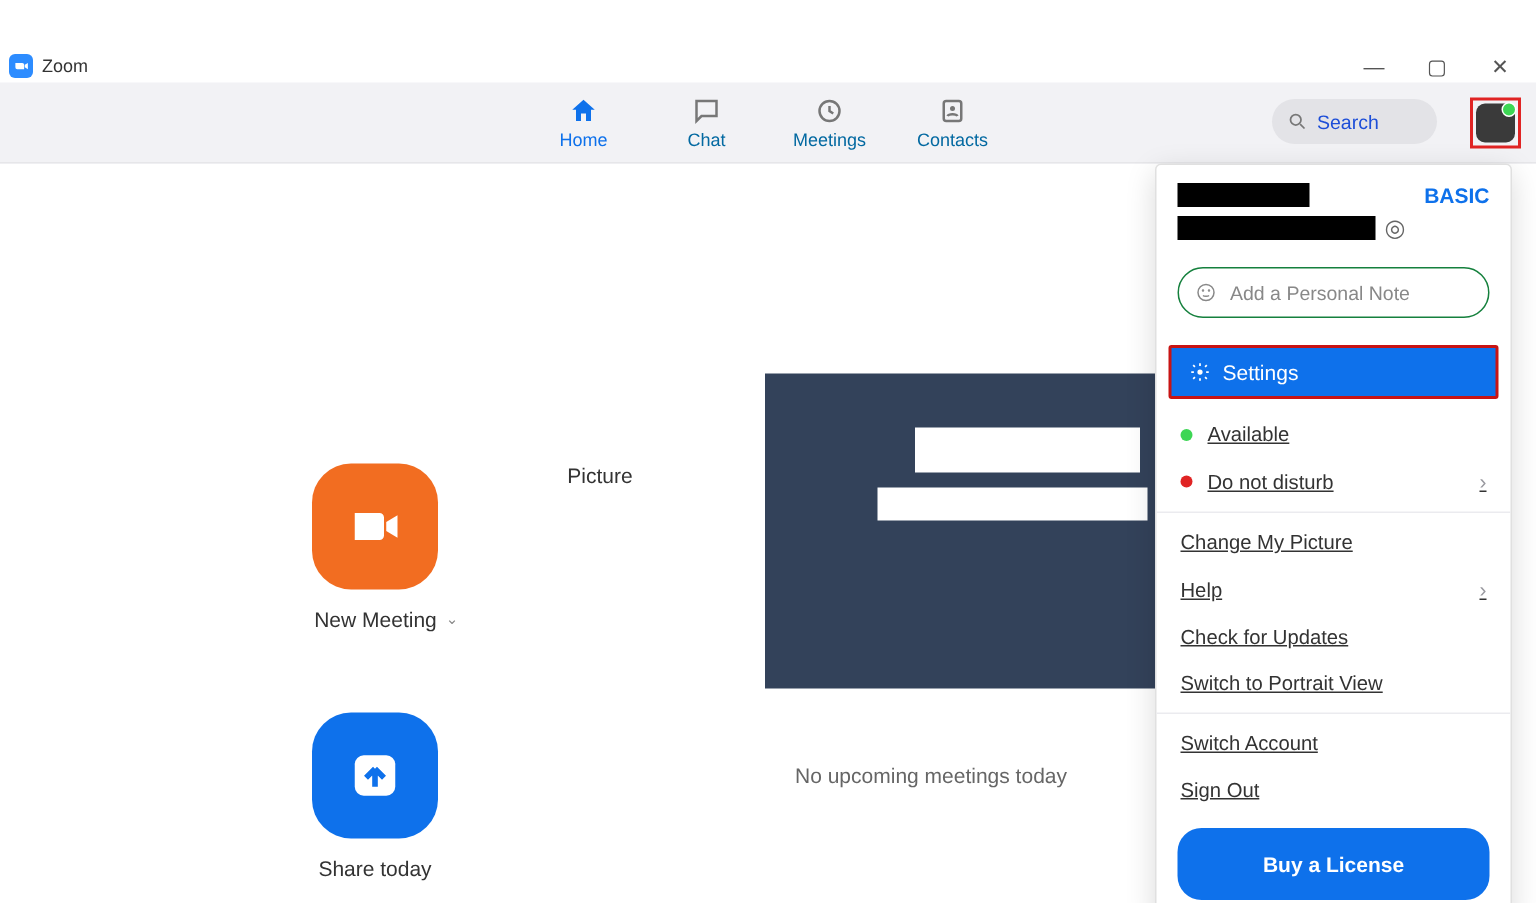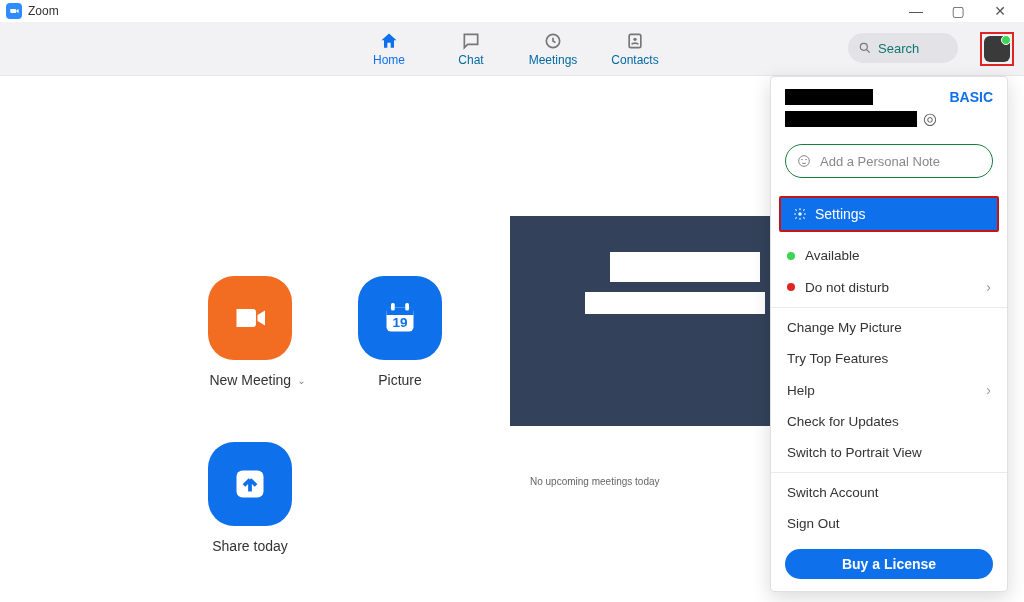--- a/index.html
+++ b/index.html
@@ -1,70 +1,70 @@
 <!DOCTYPE html>
 <html><head>
 <meta charset="utf-8">
 <style>
   * { box-sizing: border-box; margin: 0; padding: 0; font-family: -apple-system, BlinkMacSystemFont, "Segoe UI", Arial, sans-serif; }
   html, body { width: 1024px; height: 602px; overflow: hidden; background: #fff; }
-  .titlebar { height: 22px; display: flex; align-items: center; padding: 0 6px; background: #fff; color: #222; }
+  .titlebar { height: 22px; display: flex; align-items: center; padding: 0 6px; background: #fff; color: #222; margin-top: 33px; }
   .titlebar .app-icon { width: 16px; height: 16px; background:#2D8CFF; border-radius:4px; display:flex; align-items:center; justify-content:center; margin-right:6px;}
   .titlebar .app-icon svg{width:10px;height:10px;fill:#fff;}
   .titlebar .title { font-size: 12px; color:#333;}
   .window-ctrls { margin-left:auto; display:flex; gap:18px; padding-right:6px;}
   .window-ctrls span { width:24px; height:20px; display:flex; align-items:center; justify-content:center; color:#555; font-size:14px;}
   .toolbar { height: 54px; background:#f2f2f5; border-bottom:1px solid #e6e6e9; display:flex; align-items:center; position:relative;}
   .nav { display:flex; gap:32px; position:absolute; left:50%; transform:translateX(-50%);justify-content:flex-end;}
   .nav-item { display:flex; flex-direction:column; align-items:center; font-size:12px; color:#0369a1; cursor:pointer; min-width:50px;}
   .nav-item svg { width:20px; height:20px; fill:#777; margin-bottom:2px;}
   .nav-item.active { color:#0E71EB; }
   .nav-item.active svg { fill:#0E71EB; }
-  .search { position:absolute; right:66px; top:11px; width:110px; height:30px; background:#e3e3e7; border-radius:15px; display:flex; align-items:center; padding:0 10px; color:#0f766e;}
+  .search { position:absolute; right:66px; top:11px; width:110px; height:30px; background:#e3e3e7; border-radius:15px; display:flex; align-items:center; padding:0 10px; color:#1d4ed8;}
   .search svg{width:14px;height:14px;fill:#777;margin-right:6px;}
   .search span{font-size:13px;}
   .avatar-wrap{ position:absolute; right:10px; top:10px; width:34px; height:34px; border:2px solid #E02424; display:flex; align-items:center; justify-content:center;}
   .avatar{ width:26px; height:26px; background:#3a3a3a; border-radius:6px; position:relative;}
   .avatar::after{content:""; position:absolute; top:-1px; right:-1px; width:8px; height:8px; background:#3DD654; border:1px solid #fff; border-radius:50%;}
   .content{ position:relative; height:524px; }
   .tiles{ position:absolute; left:180px; top:200px; display:grid; grid-template-columns:140px 140px; grid-template-rows:auto auto; column-gap:10px; row-gap:54px;}
   .tile{ display:flex; flex-direction:column; align-items:center; font-size:14px; color:#333;}
   .tile .sq{ width:84px; height:84px; border-radius:26px; display:flex; align-items:center; justify-content:center; margin-bottom:12px;}
   .sq.orange{ background:#F26D21;}
   .sq.blue{ background:#0E71EB;}
   .tile svg{ width:36px; height:36px; fill:#fff;}
   .tile .lbl{ display:flex; align-items:center; gap:6px;margin-left:15px;}
   .chev-small{ font-size:10px; color:#888;}
   .panel-bg{ position:absolute; left:510px; top:140px; width:260px; height:210px; background:#33425A;}
   .panel-bg .wh1{ position:absolute; left:100px; top:36px; width:150px; height:30px; background:#fff;}
   .panel-bg .wh2{ position:absolute; left:75px; top:76px; width:180px; height:22px; background:#fff;}
-  .noupcoming{ position:absolute; left:530px; top:400px; font-size:10px; color:#666;}
+  .noupcoming{ position:absolute; left:530px; top:400px; font-size:14px; color:#666;}
   
   .menu{ position:absolute; left:770px; top:0px; width:238px; background:#fff; border:1px solid #e0e0e0; border-radius:4px; box-shadow:0 6px 20px rgba(0,0,0,.15); padding-bottom:12px;}
   .menu .hdr{ padding:12px 14px 6px;}
   .hdr-row{ display:flex; align-items:flex-start;}
   .name-blk{ flex:1;}
   .blackbar{ background:#000; height:16px; }
   .bb1{ width:88px; margin-bottom:4px;}
   .bb2{ width:132px;}
   .basic{ color:#0E71EB; font-weight:700; font-size:14px;}
   .eye{ margin-left:6px; color:#666;}
   .note{ margin:10px 14px 10px; height:34px; border:1px solid #15803d; border-radius:20px; display:flex; align-items:center; padding:0 10px; color:#888; font-size:13px;}
   .note svg{width:16px;height:16px;fill:none;stroke:#888;stroke-width:1.5;margin-right:8px;}
   .settings-row{ margin:18px 6px 8px; padding:0 2px;}
   .settings-btn{ background:#0E71EB; border:2px solid #C81414; height:36px; display:flex; align-items:center; padding:0 12px; color:#fff; font-size:14px; border-radius:2px;}
   .settings-btn svg{width:14px;height:14px;fill:#fff;margin-right:8px;}
   .sep{ height:1px; background:#ebebef; margin:4px 0;}
-  .mi{ padding:8px 16px; font-size:13.5px; color:#333; display:flex; align-items:center; cursor:pointer;}
+  .mi{ padding:8px 16px; font-size:13.5px; color:#333; display:flex; align-items:center; cursor:pointer;text-decoration:underline;}
   .mi .dot{ width:8px; height:8px; border-radius:50%; margin-right:10px;}
   .dot.green{ background:#3DD654;}
   .dot.grey{ background:#9a9aa0;}
   .dot.red{ background:#E02424;}
   .mi .chev{ margin-left:auto; color:#9a9aa0; font-size:14px;}
-  .buy{ margin:10px 14px 0; height:30px; background:#0E71EB; color:#fff; border-radius:16px; display:flex; align-items:center; justify-content:center; font-size:14px; font-weight:600;}
+  .buy{ margin:10px 14px 0; height:48px; background:#0E71EB; color:#fff; border-radius:16px; display:flex; align-items:center; justify-content:center; font-size:14px; font-weight:600;}
 </style>
 </head>
 <body>
 
 <div class="titlebar">
   <div class="app-icon">
     <svg viewBox="0 0 24 24">
         <path d="M3 7h11a3 3 0 013 3v7H6a3 3 0 01-3-3V7zm15 3l5-3v10l-5-3v-4z"></path>
       </svg>
   </div>
@@ -126,29 +126,20 @@
         <svg viewBox="0 0 24 24">
             <path d="M3 6h11a2 2 0 012 2v8a2 2 0 01-2 2H3V6zm14 4l5-3v10l-5-3v-4z"></path>
           </svg>
       </div>
       <div class="lbl">
         <span>New Meeting</span>
         <span class="chev-small">⌄</span>
       </div>
     </div>
     <div class="tile">
-      <div class="sq blue">
-        <svg viewBox="0 0 24 24">
-            <rect x="3" y="5" width="18" height="16" rx="3" fill="#fff"></rect>
-            <rect x="3" y="5" width="18" height="5" fill="#0E71EB"></rect>
-            <rect x="6" y="2" width="2.5" height="5" rx="1" fill="#fff"></rect>
-            <rect x="15.5" y="2" width="2.5" height="5" rx="1" fill="#fff"></rect>
-            <text x="12" y="18" text-anchor="middle" font-size="9" font-weight="700" fill="#0E71EB">19</text>
-          </svg>
-      </div>
       <span>Picture</span>
     </div>
     <div class="tile">
       <div class="sq blue">
         <svg viewBox="0 0 24 24">
             <rect x="3" y="3" width="18" height="18" rx="4" fill="#fff"></rect>
             <path d="M12 17V9m0 0l-4 4m4-4l4 4" stroke="#0E71EB" stroke-width="2.5" fill="none"></path>
           </svg>
       </div>
       <span>Share today</span>
@@ -199,23 +190,20 @@
     <div class="mi">
       <span class="dot red"></span>
       <span>Do not disturb</span>
       <span class="chev">›</span>
     </div>
     <div class="sep"></div>
     <div class="mi">
         <span>Change My Picture</span>
       </div>
     <div class="mi">
-        <span>Try Top Features</span>
-      </div>
-    <div class="mi">
       <span>Help</span>
       <span class="chev">›</span>
     </div>
     <div class="mi">
         <span>Check for Updates</span>
       </div>
     <div class="mi">
         <span>Switch to Portrait View</span>
       </div>
     <div class="sep"></div>

